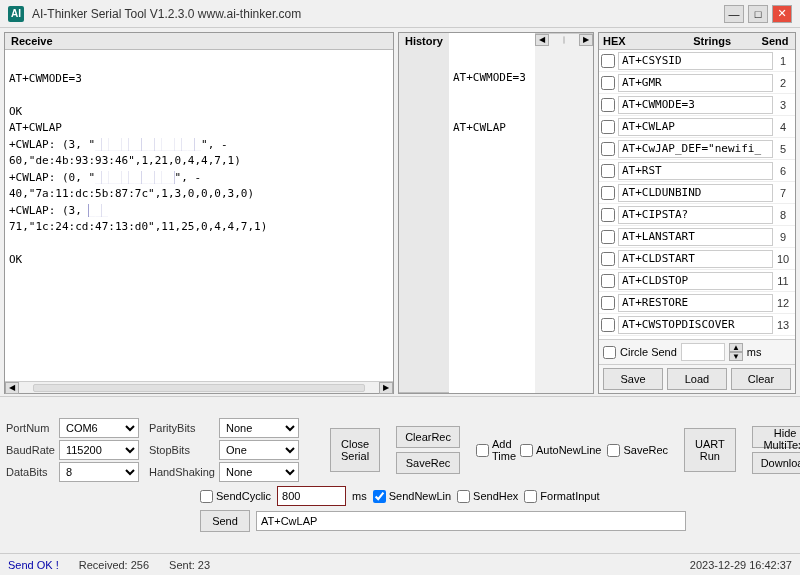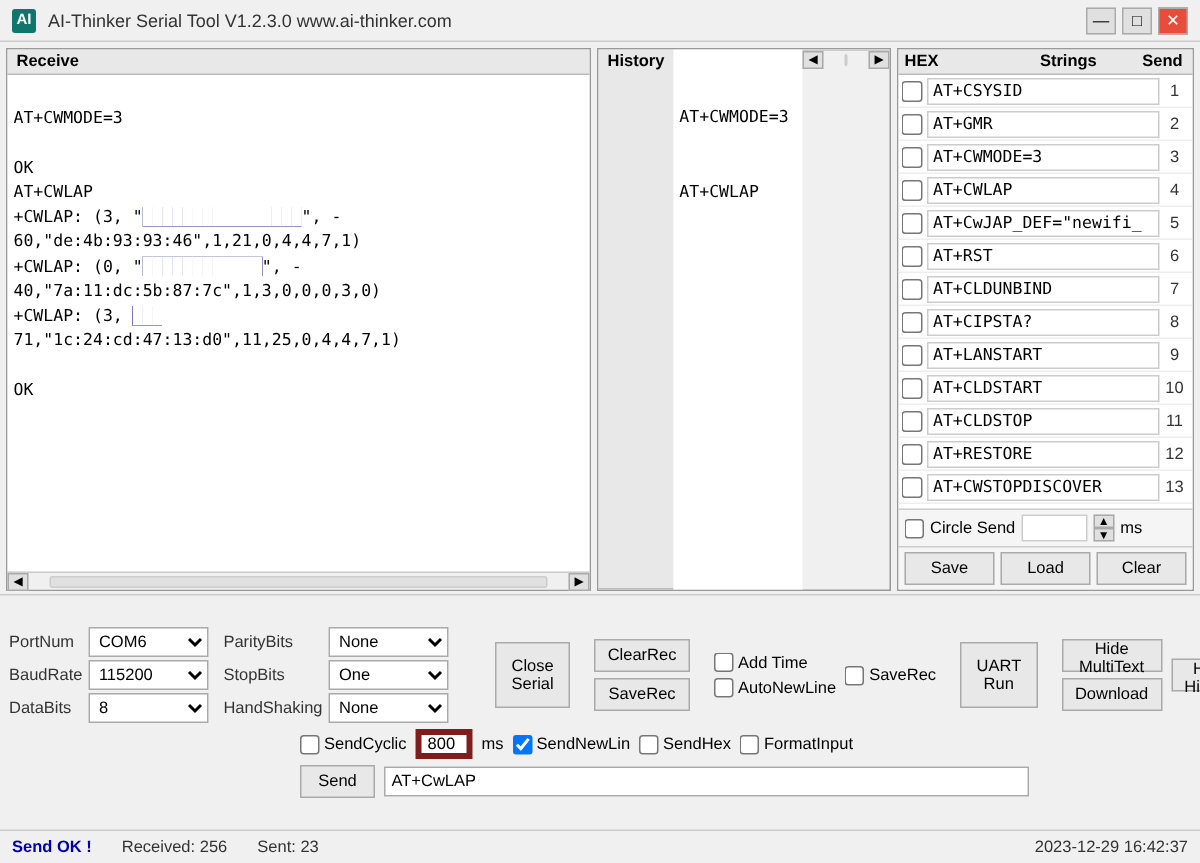--- a/index.html
+++ b/index.html
@@ -270,42 +270,42 @@
     .check-input { cursor: pointer; }
     .ms-text { font-size: 11px; }
     .send-input {
       height: 20px;
       border: 1px solid #aaa;
       font-size: 11px;
       padding: 0 4px;
       width: 100%;
     }
     .cyclic-ms {
-      width: 38px;
+      width: 69px;
       height: 20px;
-      border: 4px solid #7f1d1d;
+      border: 1px solid #7f1d1d;
       font-size: 11px;
       padding: 0 4px;
     }
     
     .status-bar {
       height: 22px;
       background: #f0f0f0;
       border-top: 1px solid #ccc;
       display: flex;
       align-items: center;
       padding: 0 8px;
       gap: 20px;
       flex-shrink: 0;
     }
     .status-item {
       font-size: 11px;
       color: #333;
     }
-    .status-item.bold { font-weight: bold; color: #0000aa; }
+    .status-item.bold { font-weight: normal; color: #0000aa; }
     
     .rx-highlight {
       background: #000080;
       color: white;
       font-family: Consolas, monospace;
     }
     .panel-scrollbar-h {
       height: 12px;
       background: #f0f0f0;
       border-top: 1px solid #ccc;
@@ -524,21 +524,21 @@
 
     <div class="separator-v"></div>
 
     <div style="display:flex;flex-direction:column;gap:4px;">
       <button class="btn-medium">ClearRec</button>
       <button class="btn-medium">SaveRec</button>
     </div>
 
     <div class="separator-v"></div>
 
-    <div style="display:flex;flex-direction:column;gap:4px;">
+    <div style="display:flex;flex-direction:row;gap:4px;">
       <div class="checkbox-row">
         <input type="checkbox" class="check-input" style="">
         <label>Add Time</label>
       </div>
       <div class="checkbox-row">
         <input type="checkbox" class="check-input" style="">
         <label>AutoNewLine</label>
       </div>
     </div>
 

